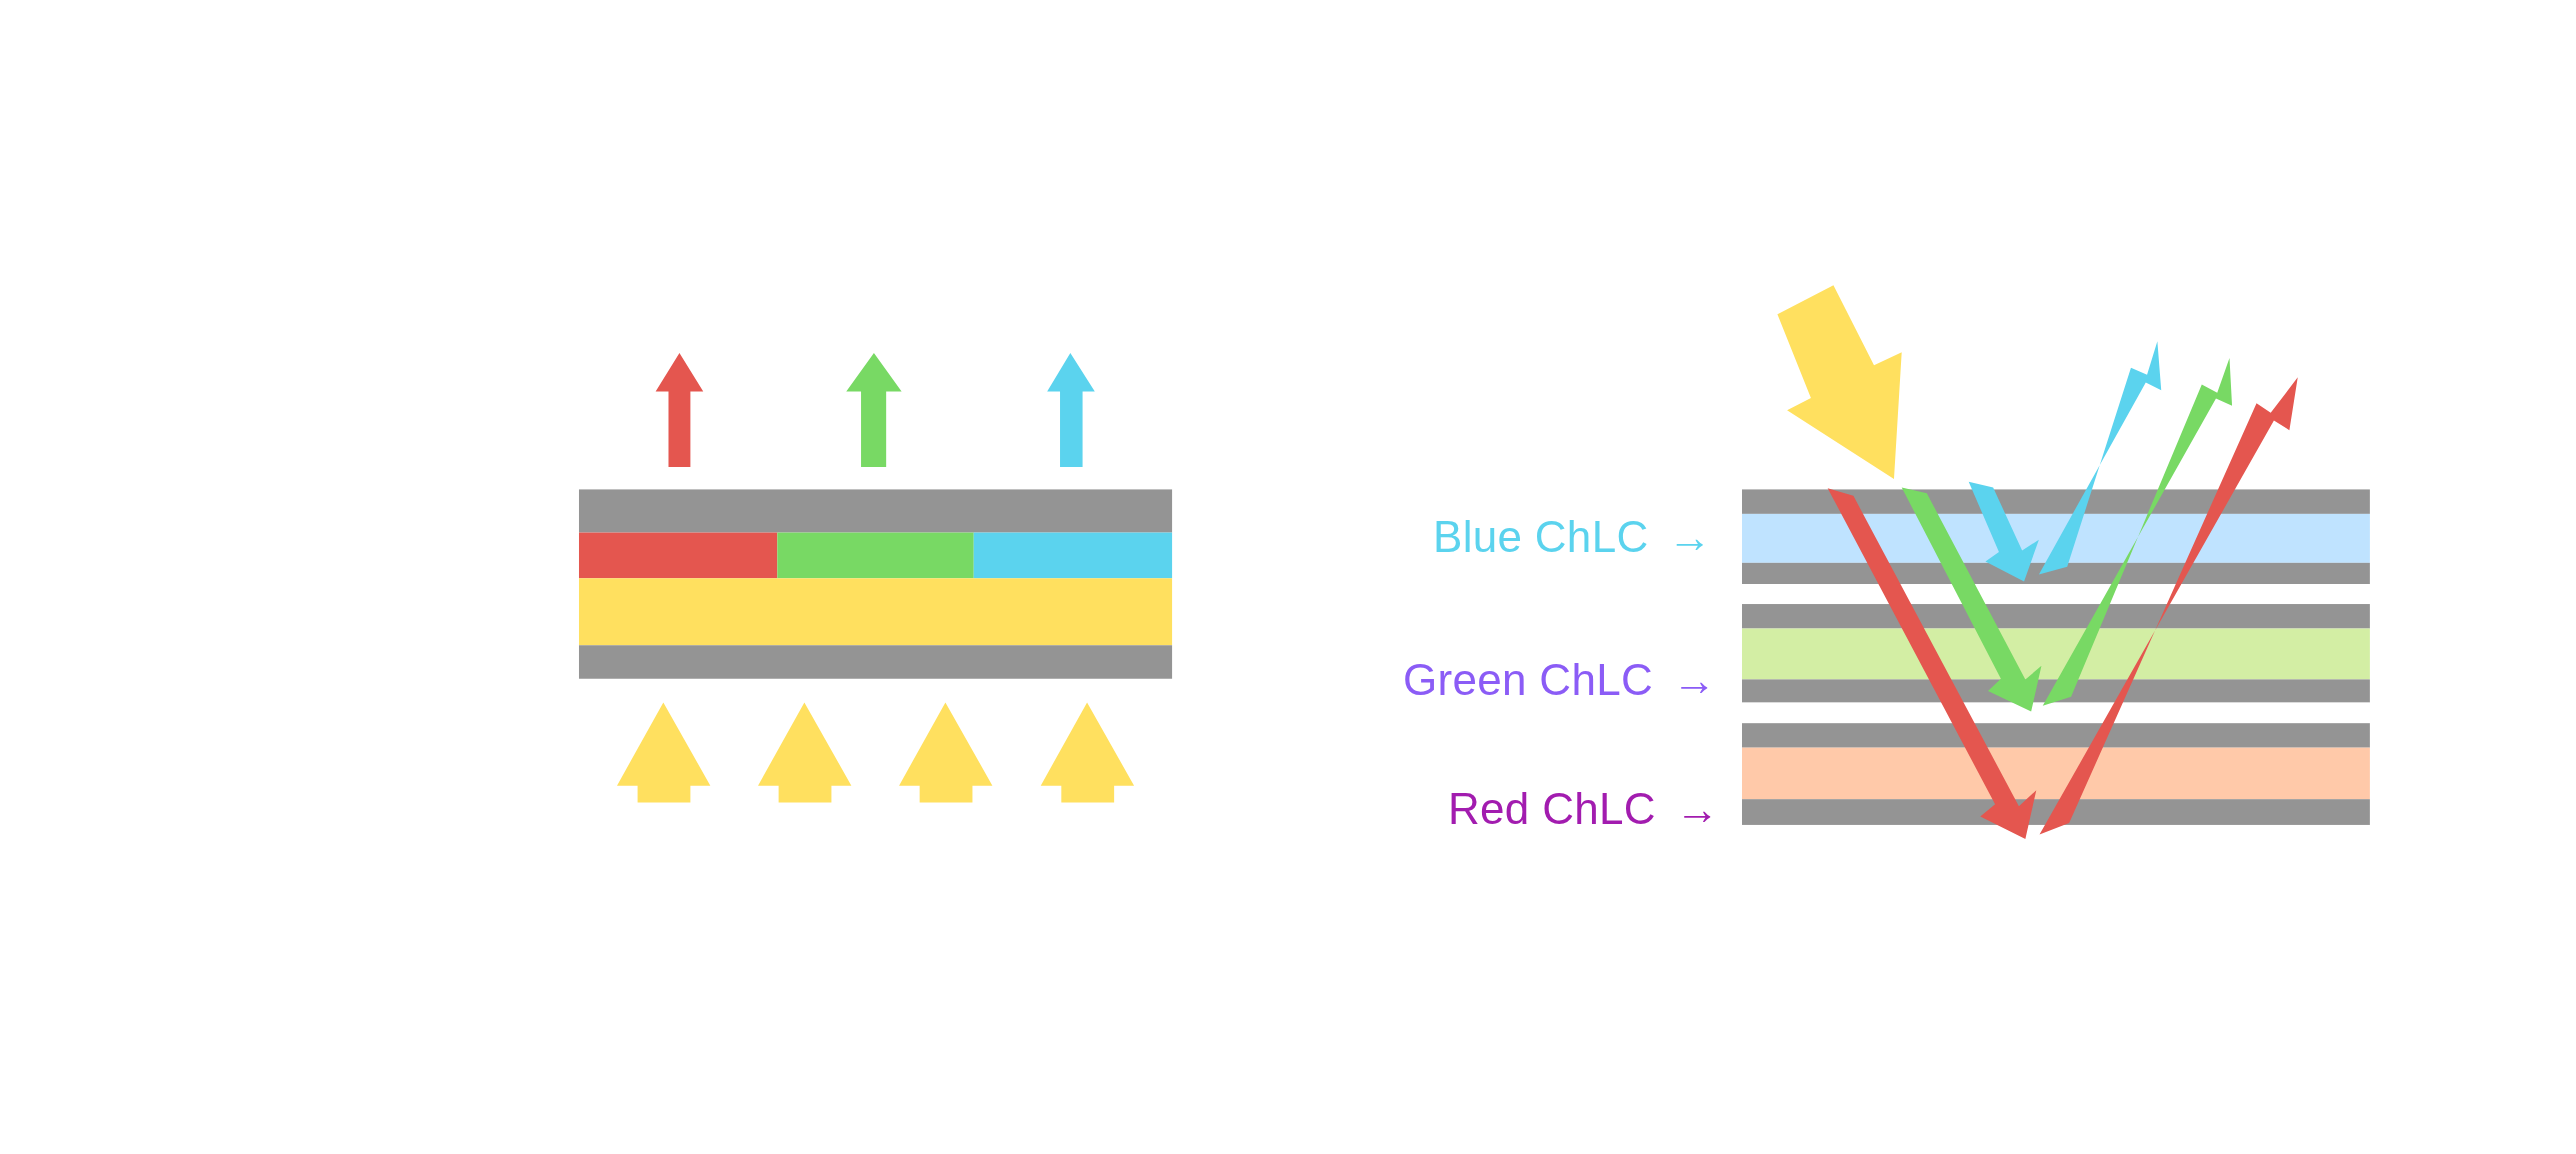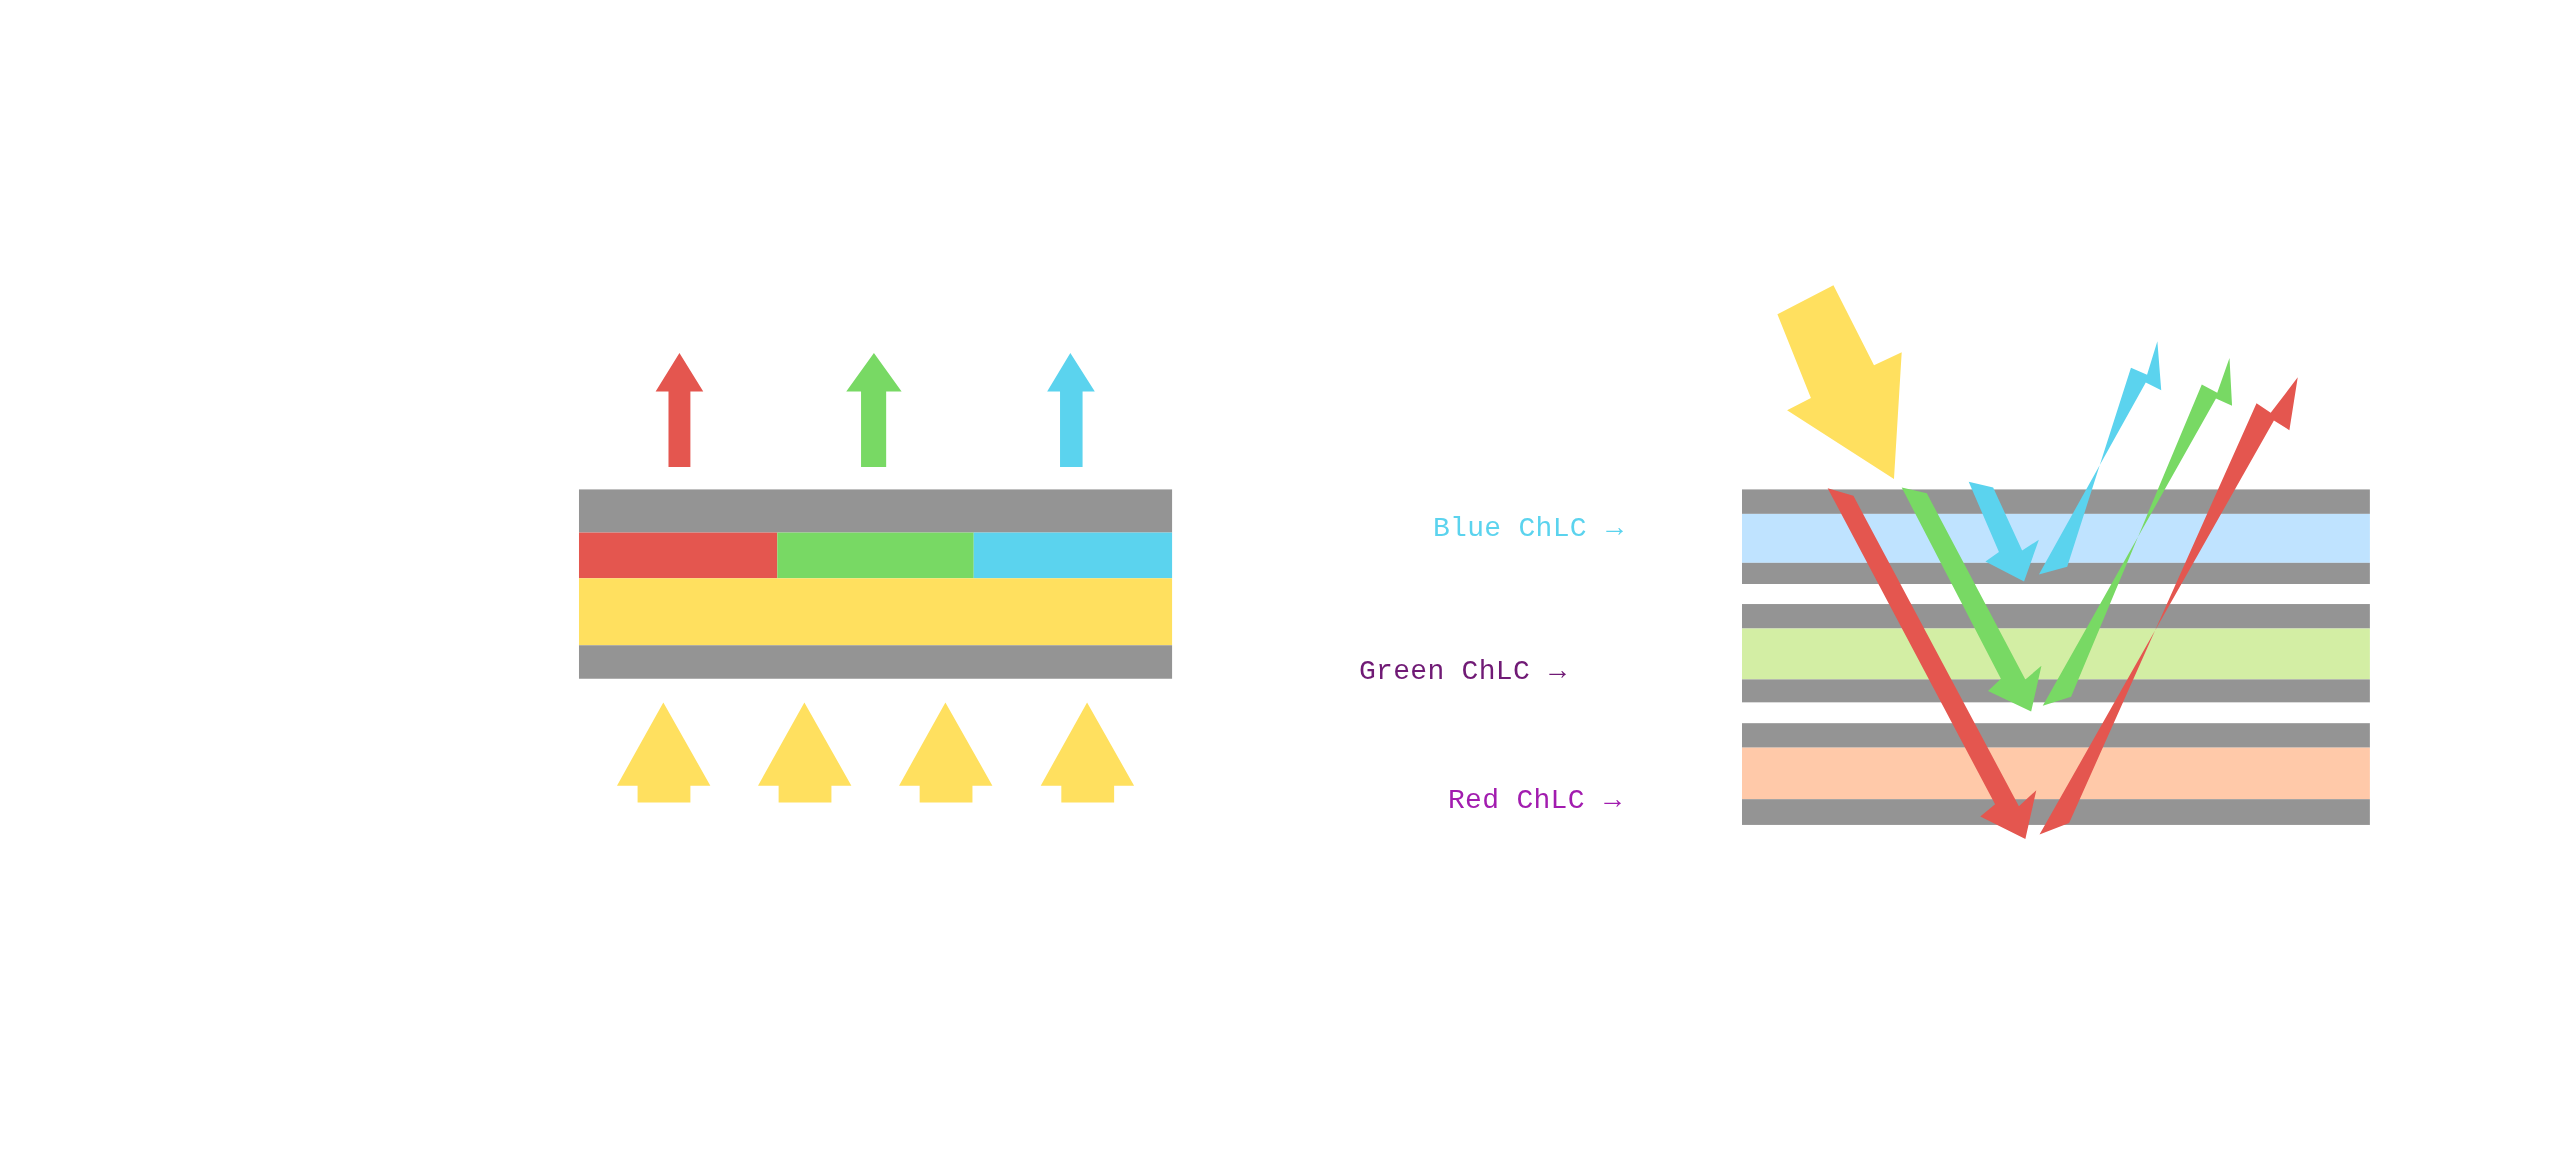--- a/index.html
+++ b/index.html
@@ -1,22 +1,22 @@
 <!DOCTYPE html>
 <html style="font-size:10.3px"><head>
 <meta charset="utf-8">
 <style>
   html,body{margin:0;padding:0;background:#ffffff;}
   body{width:2576px;height:1154px;overflow:hidden;font-family:"Liberation Sans",sans-serif;}
   #canvas{position:relative;width:2576px;height:1154px;background:#ffffff;}
   svg.diagram{position:absolute;left:0;top:0;width:2576px;height:1154px;}
   .lbl{
     position:absolute;
-    font-family:Liberation Mono, monospace;
-    font-size:28px;
+    font-family:Liberation Sans, sans-serif;
+    font-size:44px;
     font-weight:400;
     letter-spacing:0.3px;
     white-space:nowrap;
     line-height:1;
   }
 </style>
 </head>
 <body>
 
 <div id="canvas">
@@ -87,21 +87,21 @@
       </g>
 
       <polygon points="2760,488 2847,443 2910,567 2953,547 2941,744 2775,637 2812,618" fill="#ffe05f"></polygon>
     </g>
   </svg>
 
   <div class="lbl" style="left:1433px; top:515px; color:#5bd3ee;">
     <span>Blue ChLC</span><span style="display:inline-block;width:19.3px"></span><span>→</span>
   </div>
 
-  <div class="lbl" style="left:1359px; top:658px; color:#701a75;">
+  <div class="lbl" style="left:1403px; top:658px; color:#8b5cf6;">
     <span>Green ChLC</span><span style="display:inline-block;width:19.3px"></span><span>→</span>
   </div>
 
   <div class="lbl" style="left:1448px; top:787px; color:#a21caf;">
     <span>Red ChLC</span><span style="display:inline-block;width:19.3px"></span><span>→</span>
   </div>
 
 </div>
 
 

